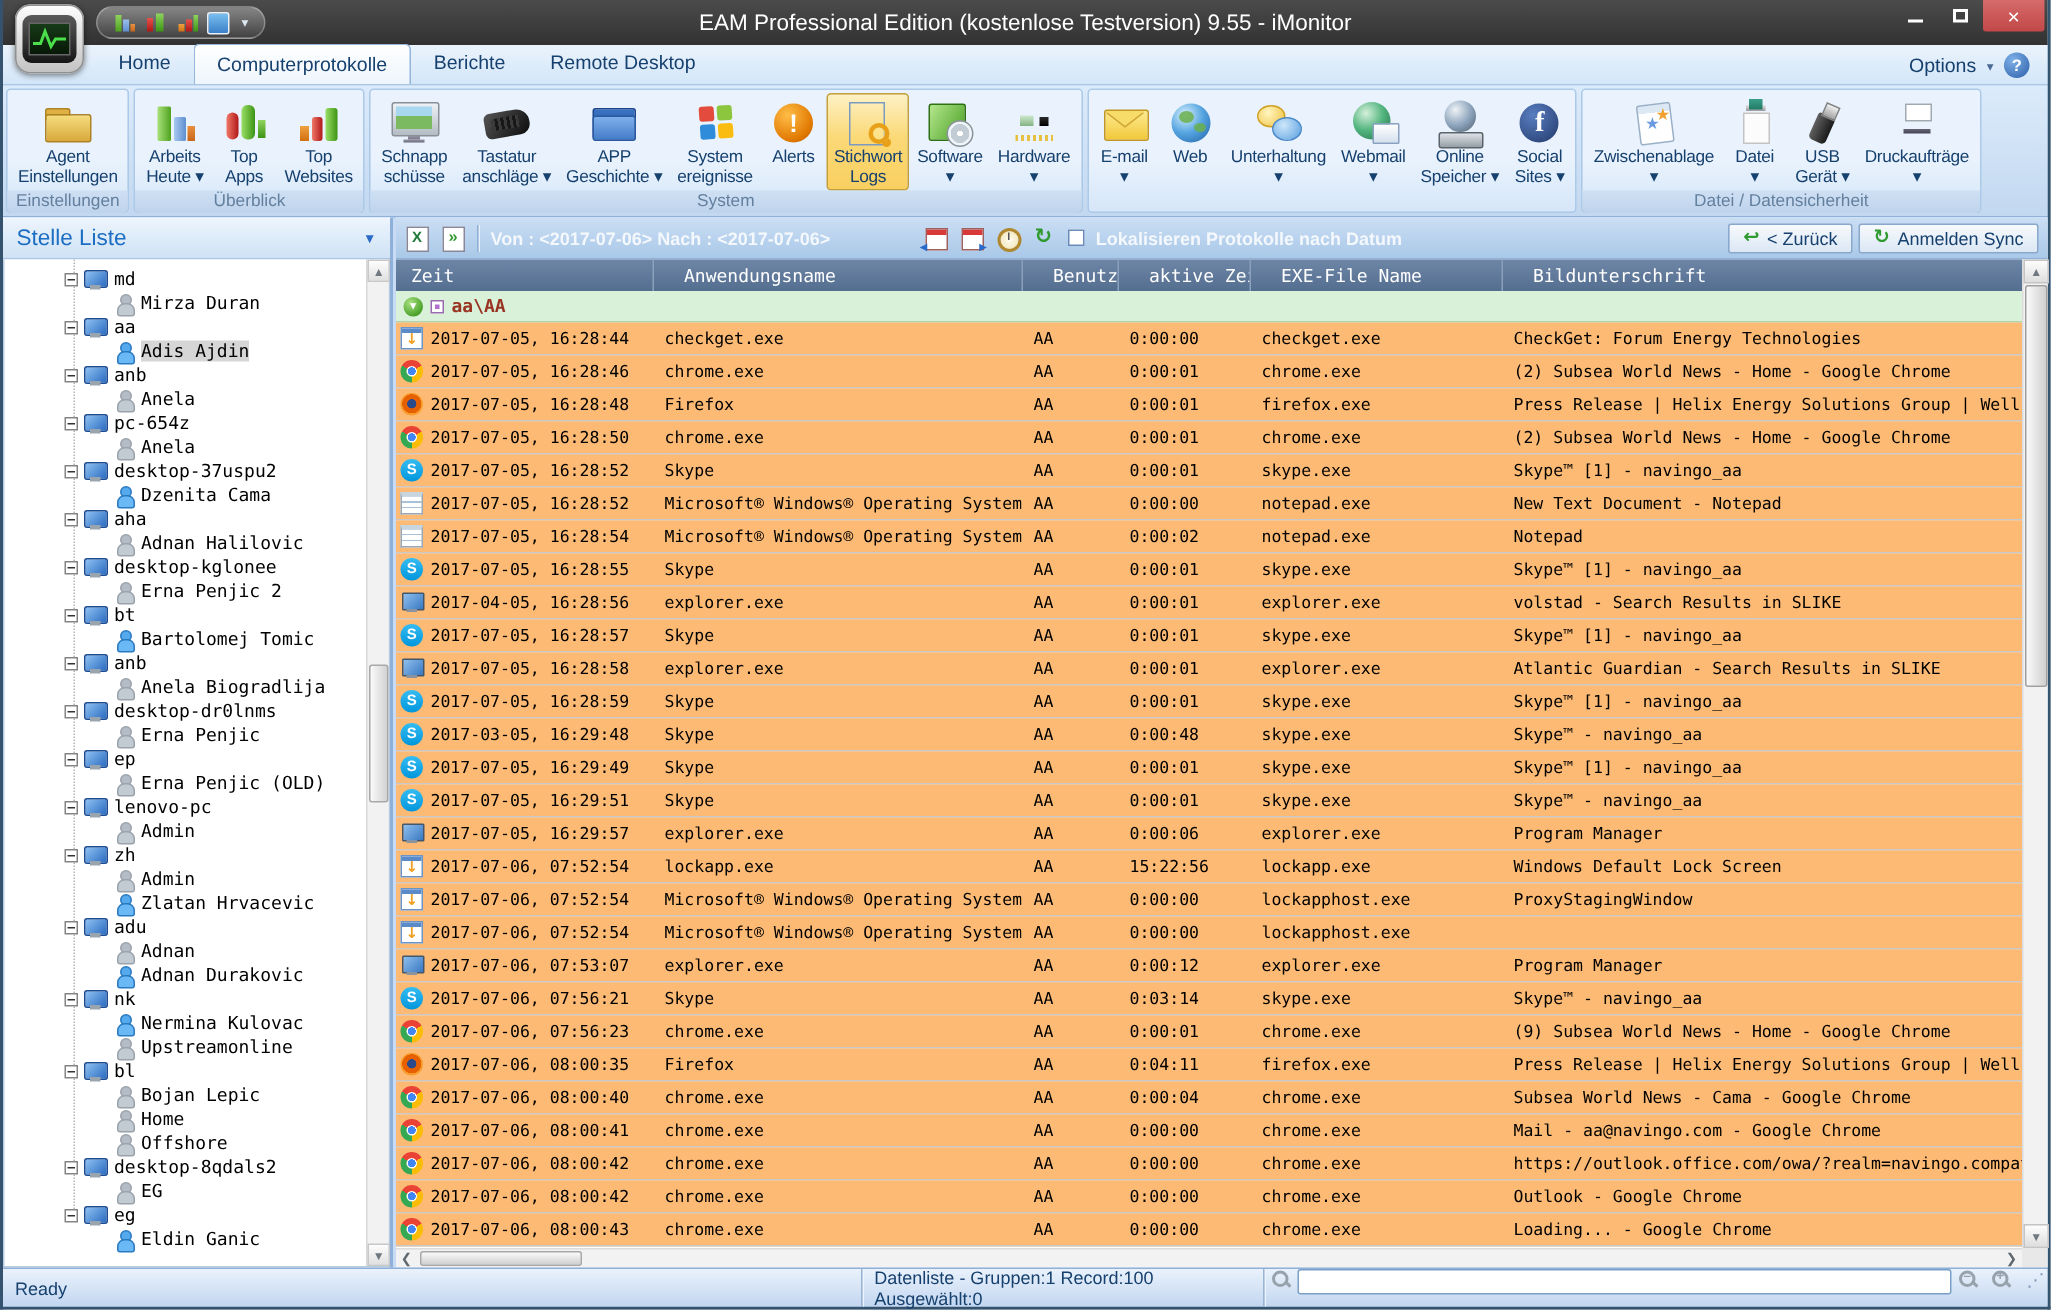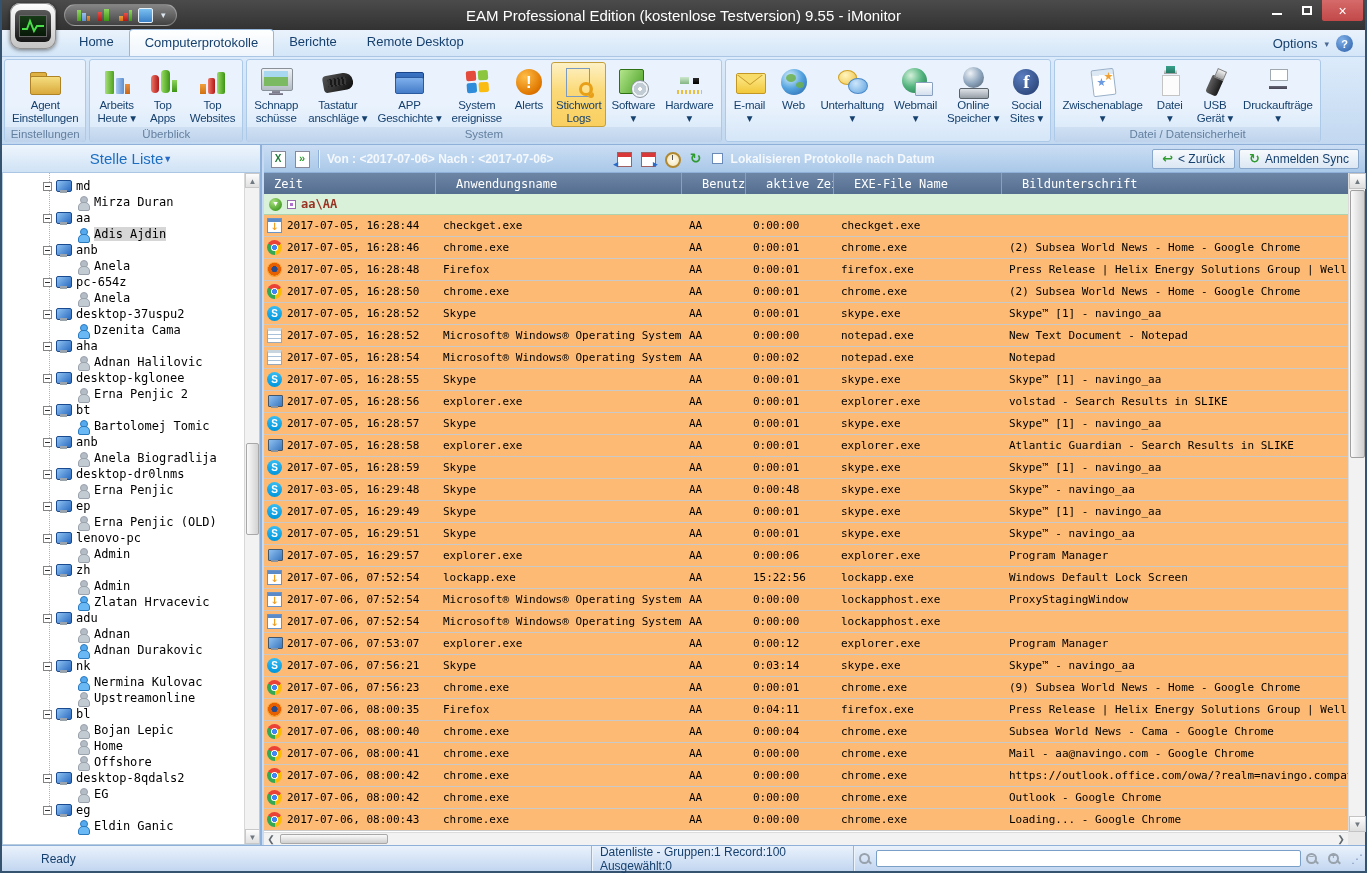--- a/index.html
+++ b/index.html
@@ -102,21 +102,21 @@
   .i-usb::after { left:14px; top:3px; width:8px; height:8px; background:linear-gradient(#f0f0f0,#a0a0a0); border:1px solid #808080; }
   .i-printer { background:linear-gradient(#667,#445) 8px 21px/18px 3px no-repeat; }
   .i-printer::before { left:4px; top:13px; width:26px; height:13px; background:linear-gradient(#f2f4f6,#b2b8c0); border:1px solid #8a9098; border-radius:2px; z-index:-1; }
   .i-printer::after { left:9px; top:4px; width:16px; height:10px; background:#fff; border:1px solid #a0a8b0; }
 
   
   .main { position:absolute; top:145px; left:0; right:0; height:700px; }
 
   
   .sidebar { position:absolute; left:0; top:0; bottom:0; width:260px; border-right:2px solid #8fb0d8; background:#fff; }
-  .sidebar-header { height:28px; background:linear-gradient(#eef5fd,#cfe2f5); border-bottom:1px solid #aac6e4; display:flex; align-items:center; justify-content:center; padding:0 9px; }
+  .sidebar-header { height:28px; background:linear-gradient(#eef5fd,#cfe2f5); border-bottom:1px solid #aac6e4; display:flex; align-items:center; justify-content:space-between; padding:0 9px; }
   .sidebar-title { color:#1b6ec2; font-size:15px; }
   .tree { position:absolute; top:28px; bottom:0; left:0; right:0; background:#fff; overflow:hidden; padding-top:5px; border:1px solid #b8cce0; border-top:none; }
   .tree::before { content:""; position:absolute; left:46px; top:0; bottom:30px; border-left:1px dotted #b4b4b4; }
   .trow { height:16px; display:flex; align-items:center; position:relative; font:12px "DejaVu Sans Mono",monospace; color:#000; white-space:nowrap; }
   .trow.comp { padding-left:40px; }
   .trow.user { padding-left:74px; }
   .xb { width:9px; height:9px; background:#fff; border:1px solid #848484; position:relative; margin-right:4px; flex:0 0 auto; }
   .xb::after { content:""; position:absolute; left:1px; top:3px; width:5px; height:1px; background:#333; }
   .tc { width:15px; height:13px; position:relative; margin-right:5px; flex:0 0 auto; }
   .tc::before { content:""; position:absolute; left:0; top:0; width:14px; height:10px; background:linear-gradient(135deg,#8ec2f2,#2a6ac0); border:1px solid #1a4a90; border-radius:2px; }
@@ -179,21 +179,21 @@
   
   .vscroll { position:absolute; top:28px; right:0; bottom:13px; width:17px; background:#f2f2f2; border-left:1px solid #dcdcdc; }
   .vs-arrow { position:absolute; left:0; width:17px; height:16px; background:linear-gradient(#fdfdfd,#dedede); border:1px solid #c4c4c4; color:#707880; font-size:8px; text-align:center; line-height:15px; }
   .vs-thumb { position:absolute; left:1px; width:15px; background:linear-gradient(90deg,#fafafa,#cfcfcf); border:1px solid #a0a0a0; border-radius:2px; }
   .hscroll { position:absolute; left:0; right:17px; bottom:0; height:13px; background:#f2f2f2; border-top:1px solid #dcdcdc; }
   .hs-arrow { position:absolute; top:0; width:14px; height:12px; color:#606870; font-size:9px; text-align:center; line-height:12px; }
   .hs-thumb { position:absolute; top:1px; left:16px; width:108px; height:10px; background:linear-gradient(#fafafa,#cfcfcf); border:1px solid #a8a8a8; border-radius:2px; }
   .scorner { position:absolute; right:0; bottom:0; width:17px; height:13px; background:#e8e8e8; }
 
   
-  .statusbar { position:absolute; left:0; right:0; top:845px; height:26px; background:linear-gradient(#eaf2fc,#c2d6f0); border-top:1px solid #8fb0d8; display:flex; align-items:center; color:#16406e; font-size:12px;padding-left:31px; }
+  .statusbar { position:absolute; left:0; right:0; top:845px; height:26px; background:linear-gradient(#eaf2fc,#c2d6f0); border-top:1px solid #8fb0d8; display:flex; align-items:flex-start; color:#16406e; font-size:12px; }
   .sb-seg { height:100%; display:flex; align-items:center; padding:0 8px; border-right:1px solid #9ab4d4; box-shadow:1px 0 0 #eef4fb; }
   .sb-ready { width:594px; }
   .mag { width:14px; height:14px; position:relative; flex:0 0 auto; margin:0 4px; }
   .mag::before { content:""; position:absolute; left:1px; top:1px; width:7px; height:7px; border:2px solid #98a2ac; border-radius:50%; }
   .mag::after { content:""; position:absolute; left:9px; top:9px; width:5px; height:2px; background:#98a2ac; transform:rotate(45deg); }
   .mag .sign { position:absolute; left:2px; top:-1px; width:9px; text-align:center; font:bold 9px "Liberation Sans",sans-serif; color:#98a2ac; }
   .sb-search { width:452px; height:17px; border:1px solid #7aa0c8; border-radius:2px; background:#fff; padding:0 4px; font-size:11px; outline:none; }
   .grip { margin-left:6px; margin-right:2px; color:#8098b8; font-size:12px; }
   .spacer { flex:1; }
 </style>
@@ -664,20 +664,21 @@
         </div>
       <div class="trowd">
             <div class="cell c1">
               <span class="rico ri-download"></span>
               <span>2017-07-05, 16:28:44</span>
             </div>
             <div class="cell c2">checkget.exe</div>
             <div class="cell c3">AA</div>
             <div class="cell c4">0:00:00</div>
             <div class="cell c5">checkget.exe</div>
+            <div class="cell c6">CheckGet: Forum Energy Technologies</div>
           </div>
           <div class="trowd">
             <div class="cell c1">
               <span class="rico ri-chrome"></span>
               <span>2017-07-05, 16:28:46</span>
             </div>
             <div class="cell c2">chrome.exe</div>
             <div class="cell c3">AA</div>
             <div class="cell c4">0:00:01</div>
             <div class="cell c5">chrome.exe</div>
@@ -745,21 +746,21 @@
             </div>
             <div class="cell c2">Skype</div>
             <div class="cell c3">AA</div>
             <div class="cell c4">0:00:01</div>
             <div class="cell c5">skype.exe</div>
             <div class="cell c6">Skype™ [1] - navingo_aa</div>
           </div>
           <div class="trowd">
             <div class="cell c1">
               <span class="rico ri-explorer"></span>
-              <span>2017-07-05, 16:28:56</span>
+              <span>2017-04-05, 16:28:56</span>
             </div>
             <div class="cell c2">explorer.exe</div>
             <div class="cell c3">AA</div>
             <div class="cell c4">0:00:01</div>
             <div class="cell c5">explorer.exe</div>
             <div class="cell c6">volstad - Search Results in SLIKE</div>
           </div>
           <div class="trowd">
             <div class="cell c1">
               <span class="rico ri-skype">S</span>

